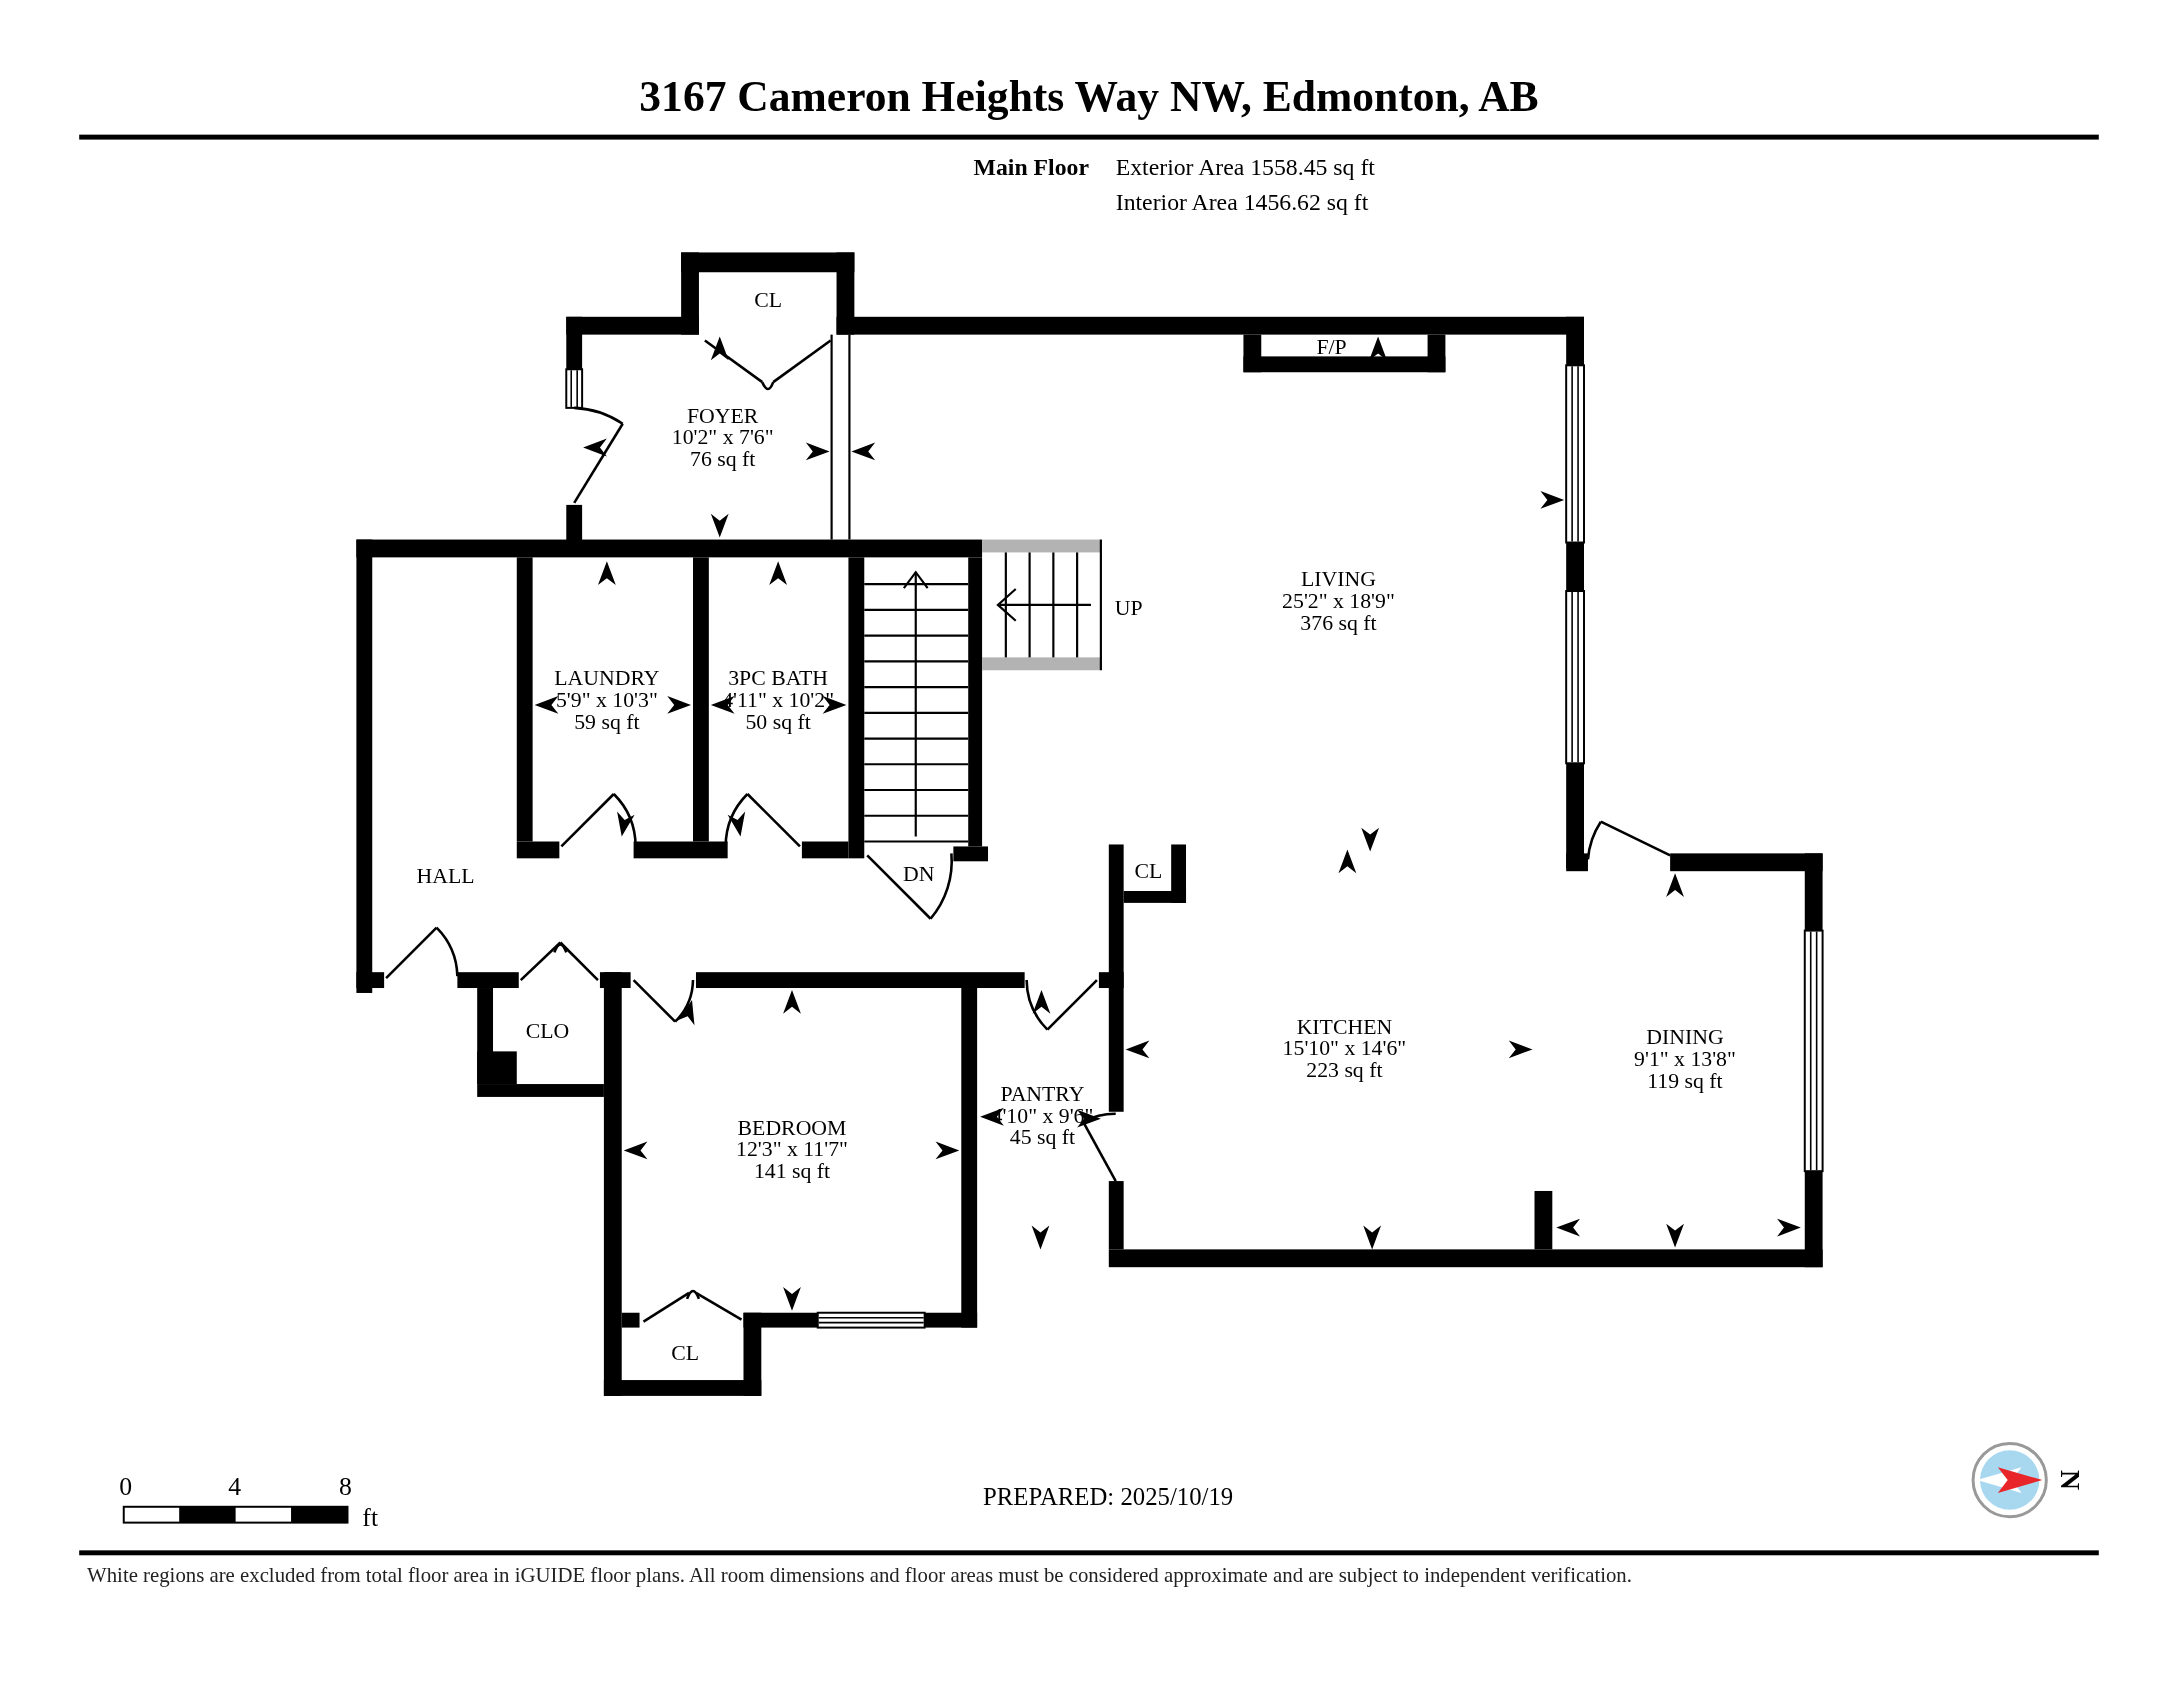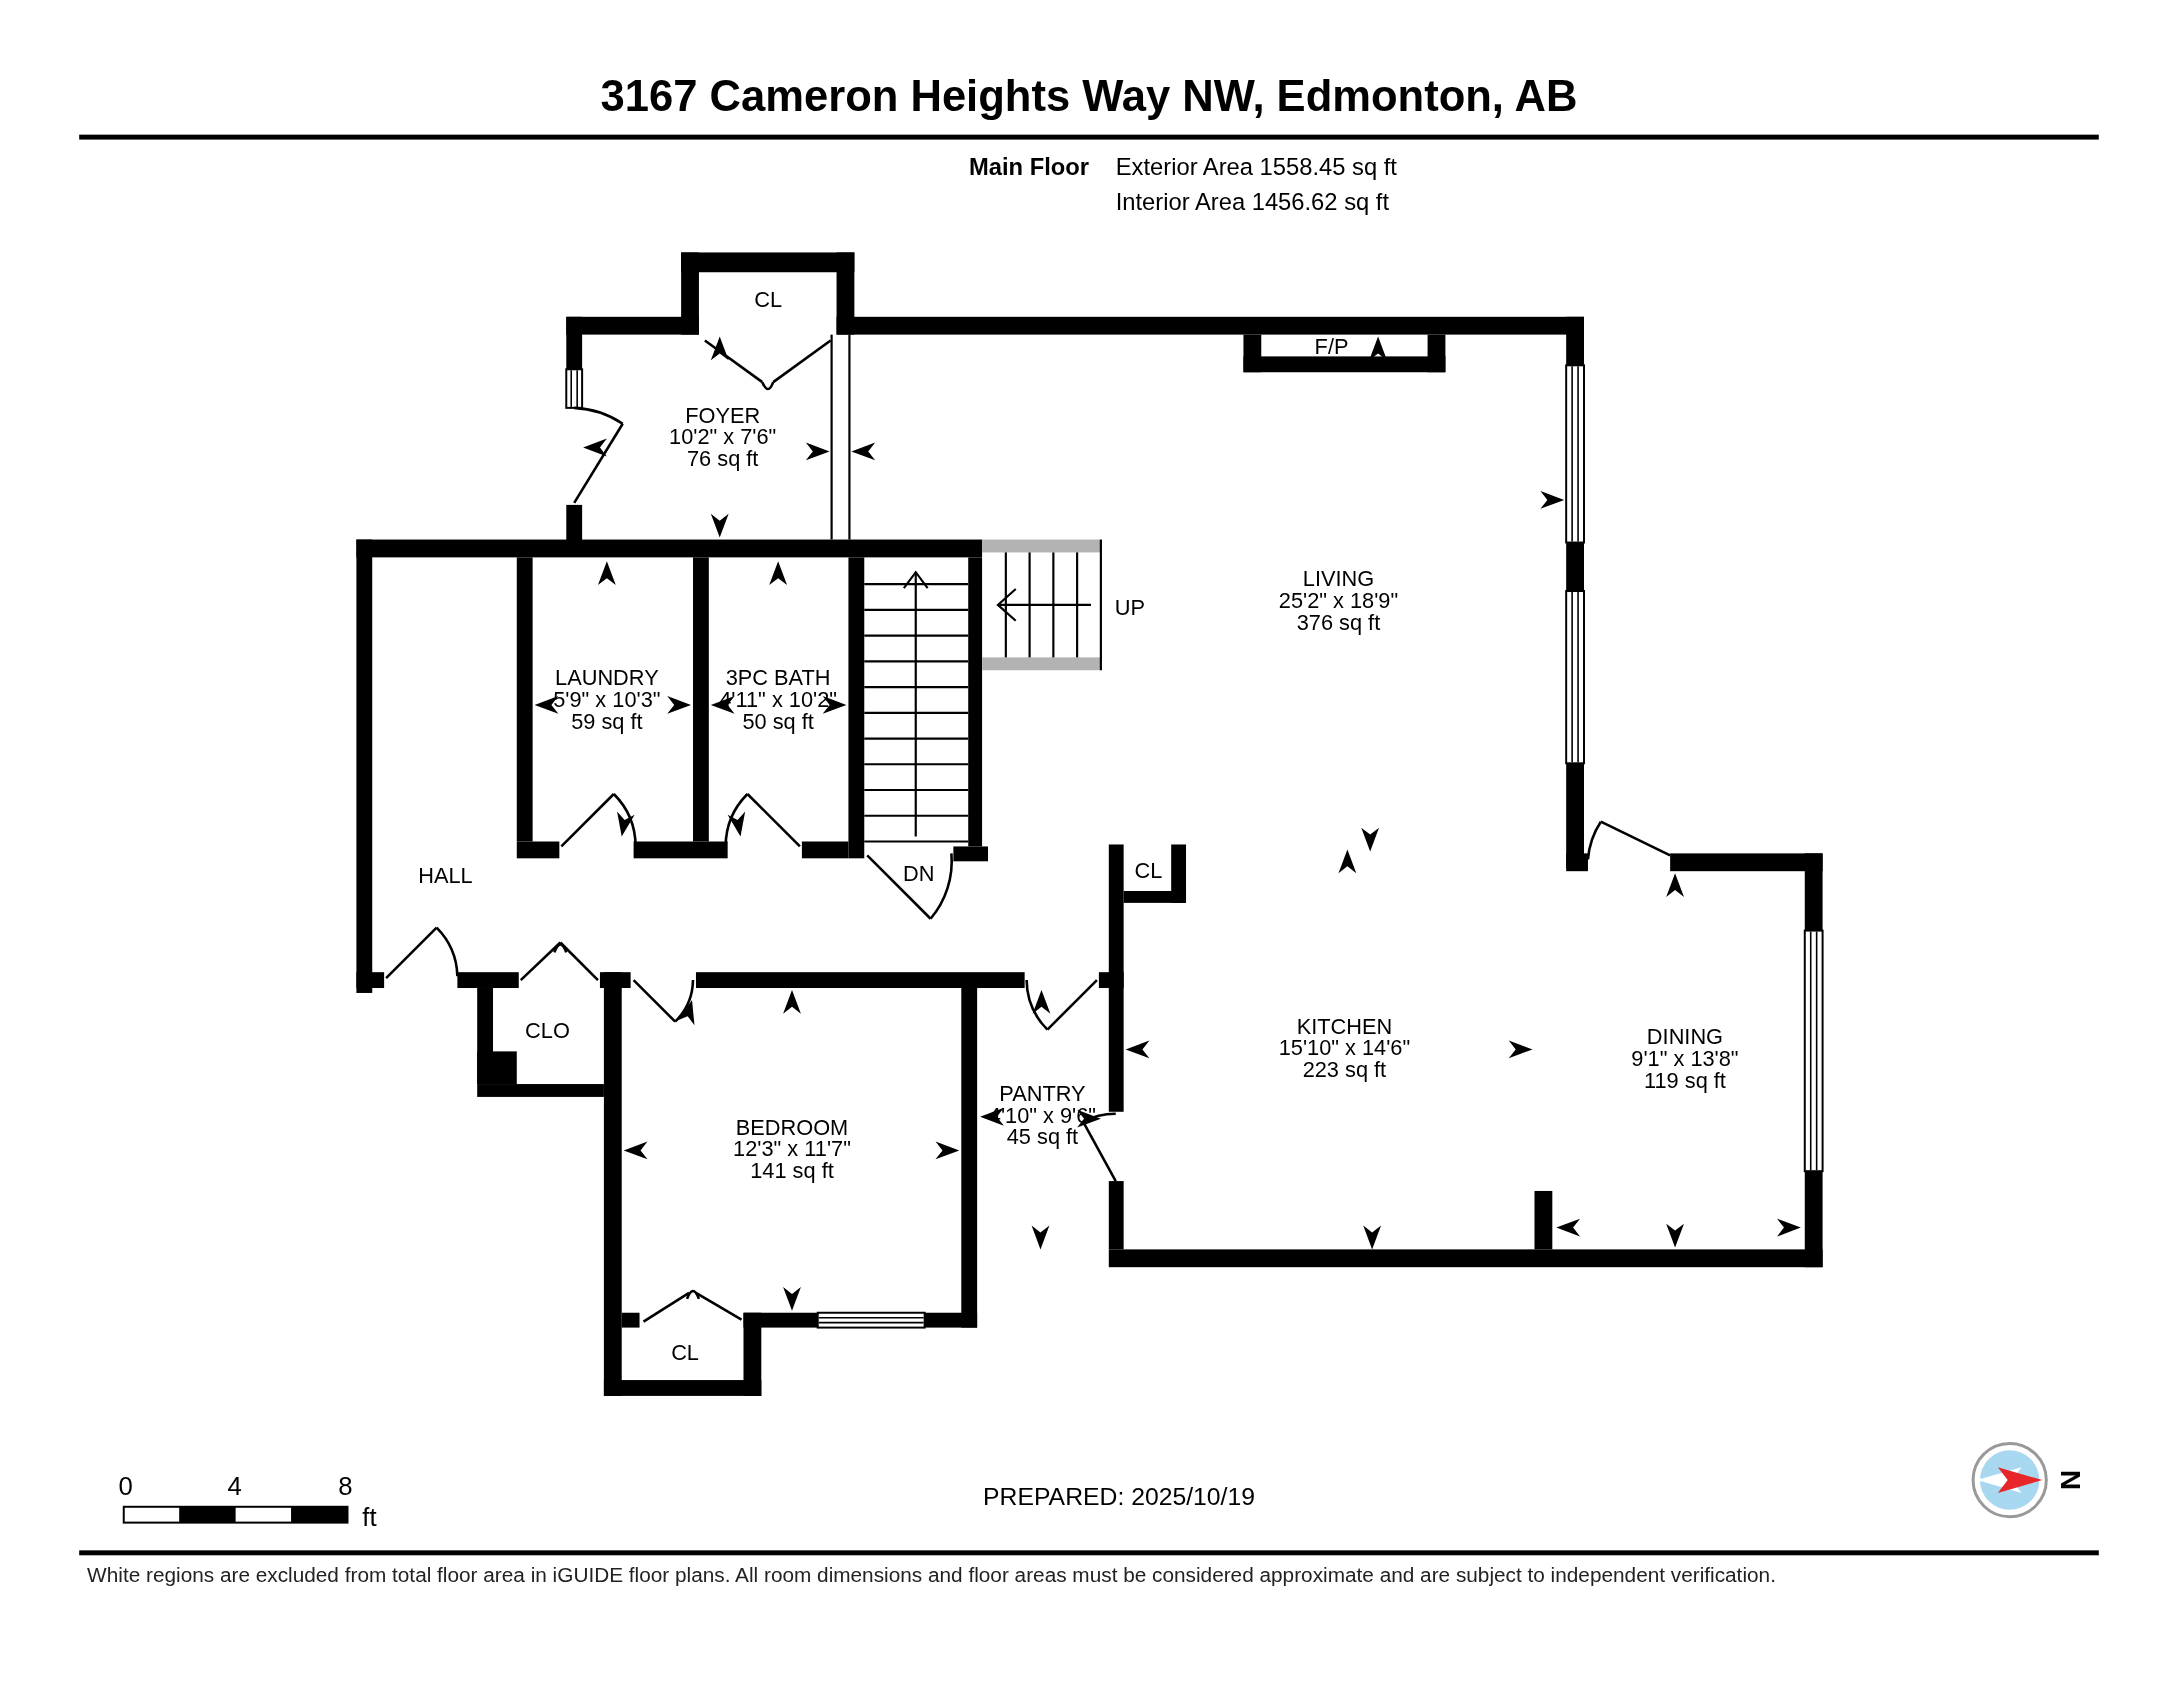--- a/index.html
+++ b/index.html
@@ -1,17 +1,17 @@
 <!DOCTYPE html>
 <html><head>
 <meta charset="utf-8">
 <style>
   html,body{margin:0;padding:0;background:#ffffff;}
   #canvas{position:relative;width:2178px;height:1683px;background:#ffffff;
-          font-family:Liberation Sans, sans-serif;}
+          font-family:Liberation Serif, serif;}
   svg{position:absolute;left:0;top:0;}
   text{fill:#000;}
   .title{font-size:44px;font-weight:bold;}
   .sub{font-size:24px;}
   .sub-b{font-size:24px;font-weight:bold;}
   .rm{font-size:22px;}
   .lbl{font-size:22px;}
   .scale-num{font-size:26px;}
   .prep{font-size:25px;}
   .foot{font-size:21px;fill:#222;}

